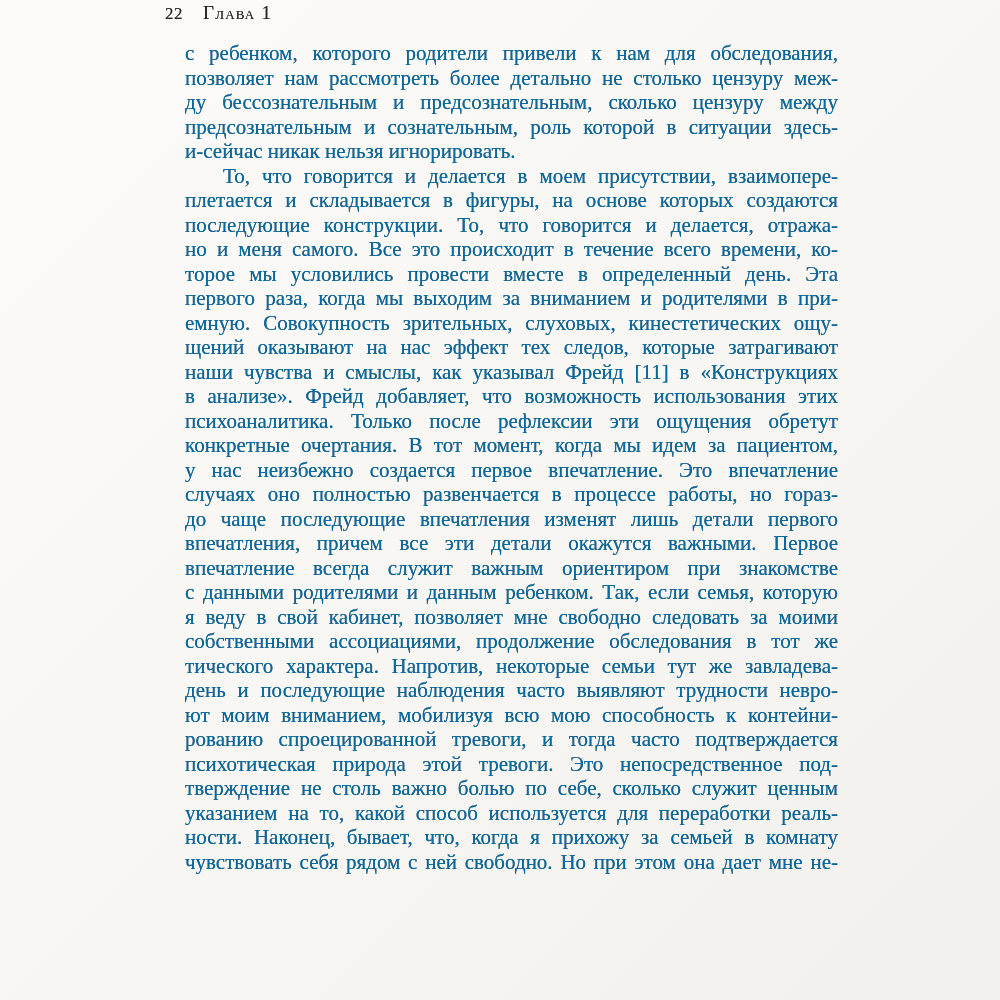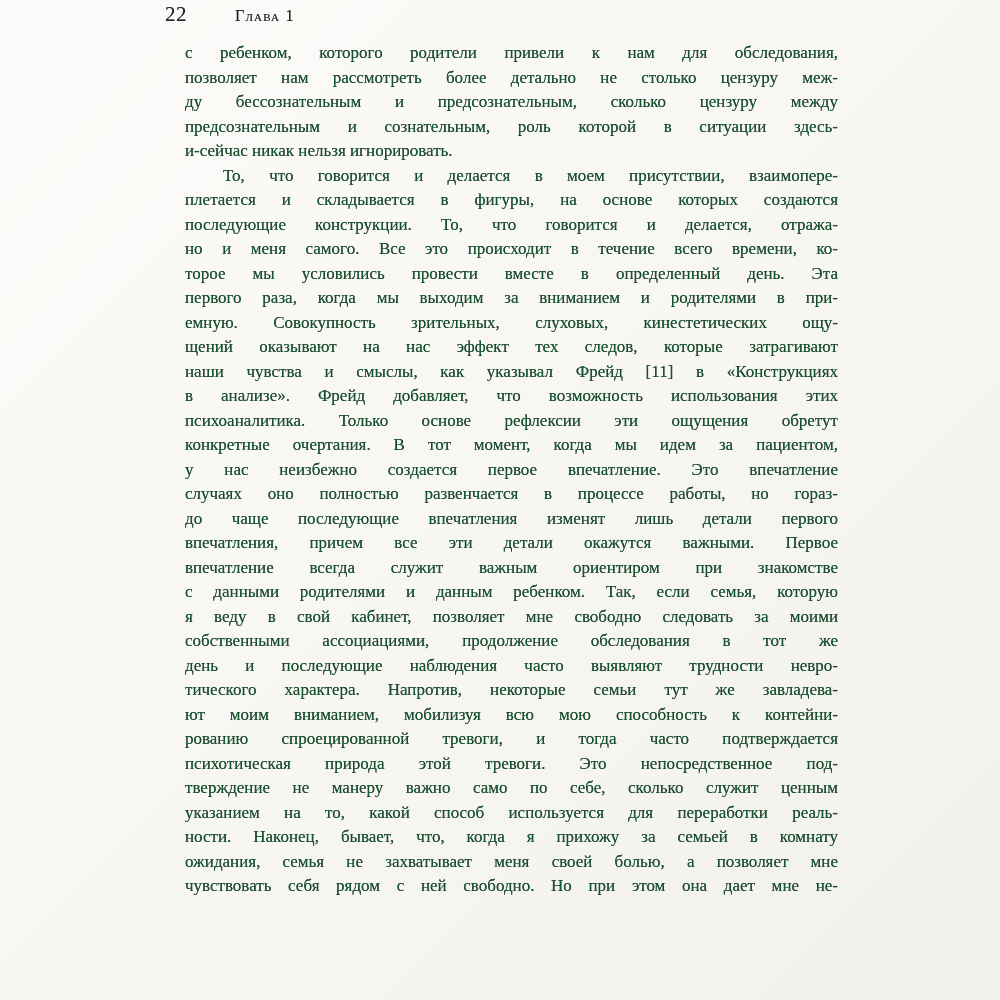--- a/index.html
+++ b/index.html
@@ -20,37 +20,37 @@
   }
   .running-header {
     position: absolute;
     top: 2px;
     left: 165px;
     color: #242424;
     text-shadow: 0 0 0.5px rgba(30,30,30,0.6);
     white-space: nowrap;
   }
   .page-number {
-    font-size: 21px;
+    font-size: 17px;
     letter-spacing: 0.5px;
     margin-top: 16px;
   }
   .chapter-label {
-    margin-left: 48px;
+    margin-left: 20px;
     font-variant: small-caps;
-    font-size: 16px;
+    font-size: 19px;
     letter-spacing: 1.2px;
   }
   .text-block {
     position: absolute;
     top: 41px;
     left: 185px;
     width: 653px;
-    color: #14532d;
-    font-size: 17px;
+    color: #0369a1;
+    font-size: 21px;
     line-height: 24.5px;
     text-shadow: 0 0 0.6px rgba(25,25,25,0.65);
   }
   .paragraph {
     margin: 0;
     padding: 0;
   }
   .text-line {
     text-align: justify;
     text-align-last: justify;
@@ -82,35 +82,34 @@
         <div class="text-line indented">То, что говорится и делается в моем присутствии, взаимопере-</div>
         <div class="text-line">плетается и складывается в фигуры, на основе которых создаются</div>
         <div class="text-line">последующие конструкции. То, что говорится и делается, отража-</div>
         <div class="text-line">но и меня самого. Все это происходит в течение всего времени, ко-</div>
         <div class="text-line">торое мы условились провести вместе в определенный день. Эта</div>
         <div class="text-line">первого раза, когда мы выходим за вниманием и родителями в при-</div>
         <div class="text-line">емную. Совокупность зрительных, слуховых, кинестетических ощу-</div>
         <div class="text-line">щений оказывают на нас эффект тех следов, которые затрагивают</div>
         <div class="text-line">наши чувства и смыслы, как указывал Фрейд [11] в «Конструкциях</div>
         <div class="text-line">в анализе». Фрейд добавляет, что возможность использования этих</div>
-        <div class="text-line">психоаналитика. Только основе рефлексии эти ощущения обретут</div>
+        <div class="text-line">психоаналитика. Только после рефлексии эти ощущения обретут</div>
         <div class="text-line">конкретные очертания. В тот момент, когда мы идем за пациентом,</div>
         <div class="text-line">у нас неизбежно создается первое впечатление. Это впечатление</div>
         <div class="text-line">случаях оно полностью развенчается в процессе работы, но гораз-</div>
         <div class="text-line">до чаще последующие впечатления изменят лишь детали первого</div>
         <div class="text-line">впечатления, причем все эти детали окажутся важными. Первое</div>
         <div class="text-line">впечатление всегда служит важным ориентиром при знакомстве</div>
         <div class="text-line">с данными родителями и данным ребенком. Так, если семья, которую</div>
         <div class="text-line">я веду в свой кабинет, позволяет мне свободно следовать за моими</div>
         <div class="text-line">собственными ассоциациями, продолжение обследования в тот же</div>
+        <div class="text-line">тического характера. Напротив, некоторые семьи тут же завладева-</div>
         <div class="text-line">день и последующие наблюдения часто выявляют трудности невро-</div>
-        <div class="text-line">тического характера. Напротив, некоторые семьи тут же завладева-</div>
         <div class="text-line">ют моим вниманием, мобилизуя всю мою способность к контейни-</div>
         <div class="text-line">рованию спроецированной тревоги, и тогда часто подтверждается</div>
         <div class="text-line">психотическая природа этой тревоги. Это непосредственное под-</div>
-        <div class="text-line">тверждение не манеру важно само по себе, сколько служит ценным</div>
+        <div class="text-line">тверждение не столь важно болью по себе, сколько служит ценным</div>
         <div class="text-line">указанием на то, какой способ используется для переработки реаль-</div>
         <div class="text-line">ности. Наконец, бывает, что, когда я прихожу за семьей в комнату</div>
-        <div class="text-line">ожидания, семья не захватывает меня своей болью, а позволяет мне</div>
         <div class="text-line">чувствовать себя рядом с ней свободно. Но при этом она дает мне не-</div>
       </div>
     </div>
 </div>
 
 </body></html>

